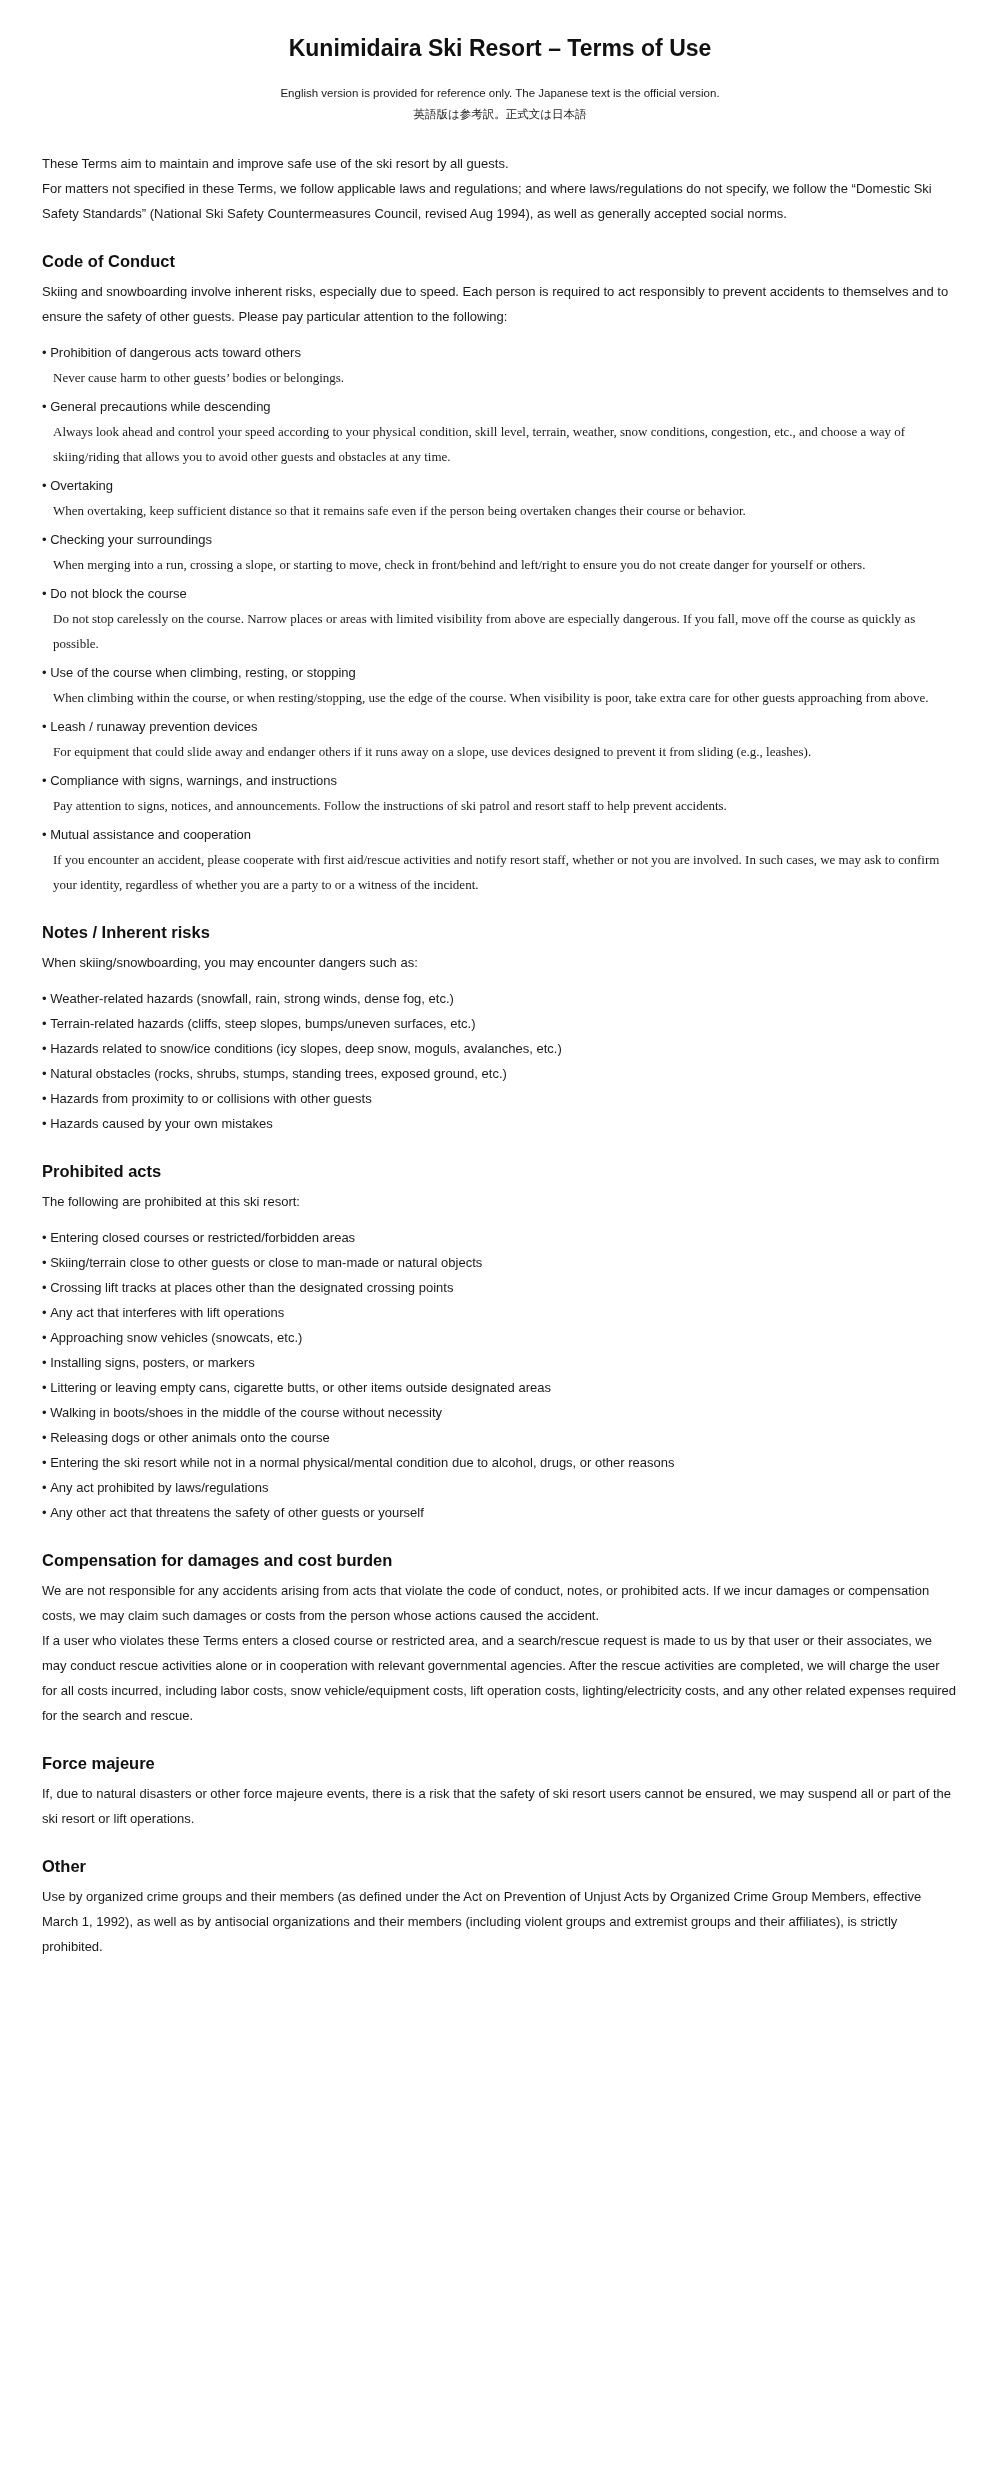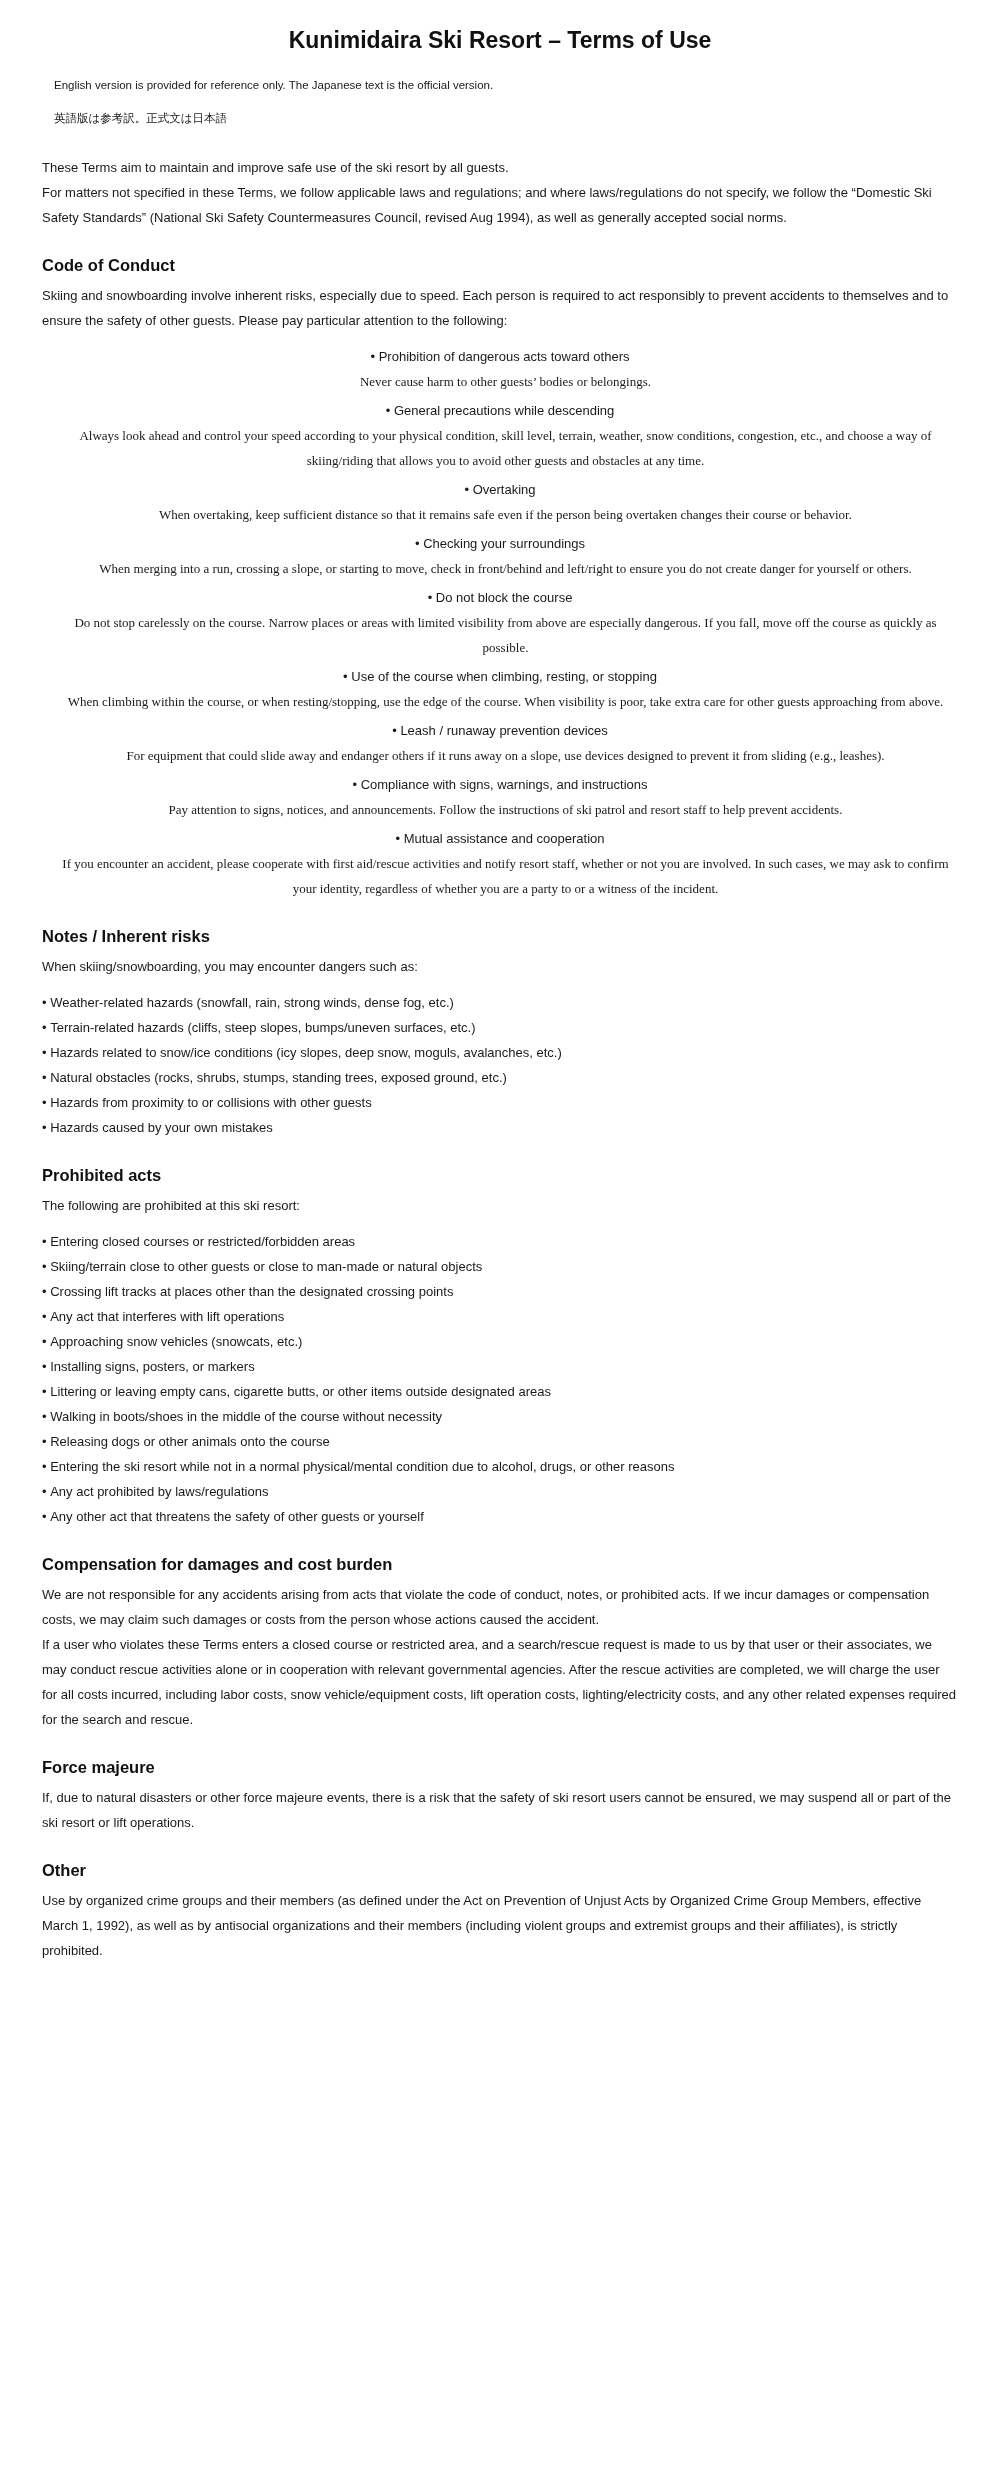--- a/index.html
+++ b/index.html
@@ -4,37 +4,38 @@
 <style>
   html, body {
     margin: 0;
     padding: 0;
     background: #ffffff;
   }
   .page {
     width: 1000px;
     min-height: 2485px;
     box-sizing: border-box;
-    padding: 16px 42px 80px 42px;
+    padding: 24px 42px 80px 42px;
     color: #1a1a1a;
     font-family: "Liberation Sans", "DejaVu Sans", sans-serif;
   }
   h1 {
     font-size: 23px;
     line-height: 1.25;
     font-weight: 700;
     text-align: center;
     margin: 10px 0 20px 0;
     color: #111111;
   }
   .note {
     font-size: 11.5px;
     line-height: 21px;
-    margin: 12px;
+    margin: 0;
     color: #1a1a1a;
+    text-align: center;
   }
   section {
     margin-top: 26px;
   }
   h2 {
     font-size: 16.5px;
     font-weight: 700;
     margin: 0 0 8px 0;
     color: #111111;
   }
@@ -43,21 +44,21 @@
     line-height: 25px;
     margin: 0;
   }
   .blist {
     list-style: none;
     margin: 11px 0 0 0;
     padding: 0;
     font-size: 13px;
     line-height: 25px;
   }
-  .blist.titled li { margin-top: 4px; text-align: center; }
+  .blist.titled li { margin-top: 4px; }
   .blist.titled li:first-child { margin-top: 0; }
   .bullet-title::before { content: "\2022\00A0"; }
   .bullet-desc { margin-left: 11px; font-family: Liberation Serif, serif; }
 </style>
 </head>
 <body>
 
 <div class="page">
   <h1>Kunimidaira Ski Resort – Terms of Use</h1>
   <p class="note">English version is provided for reference only. The Japanese text is the official version.</p>

